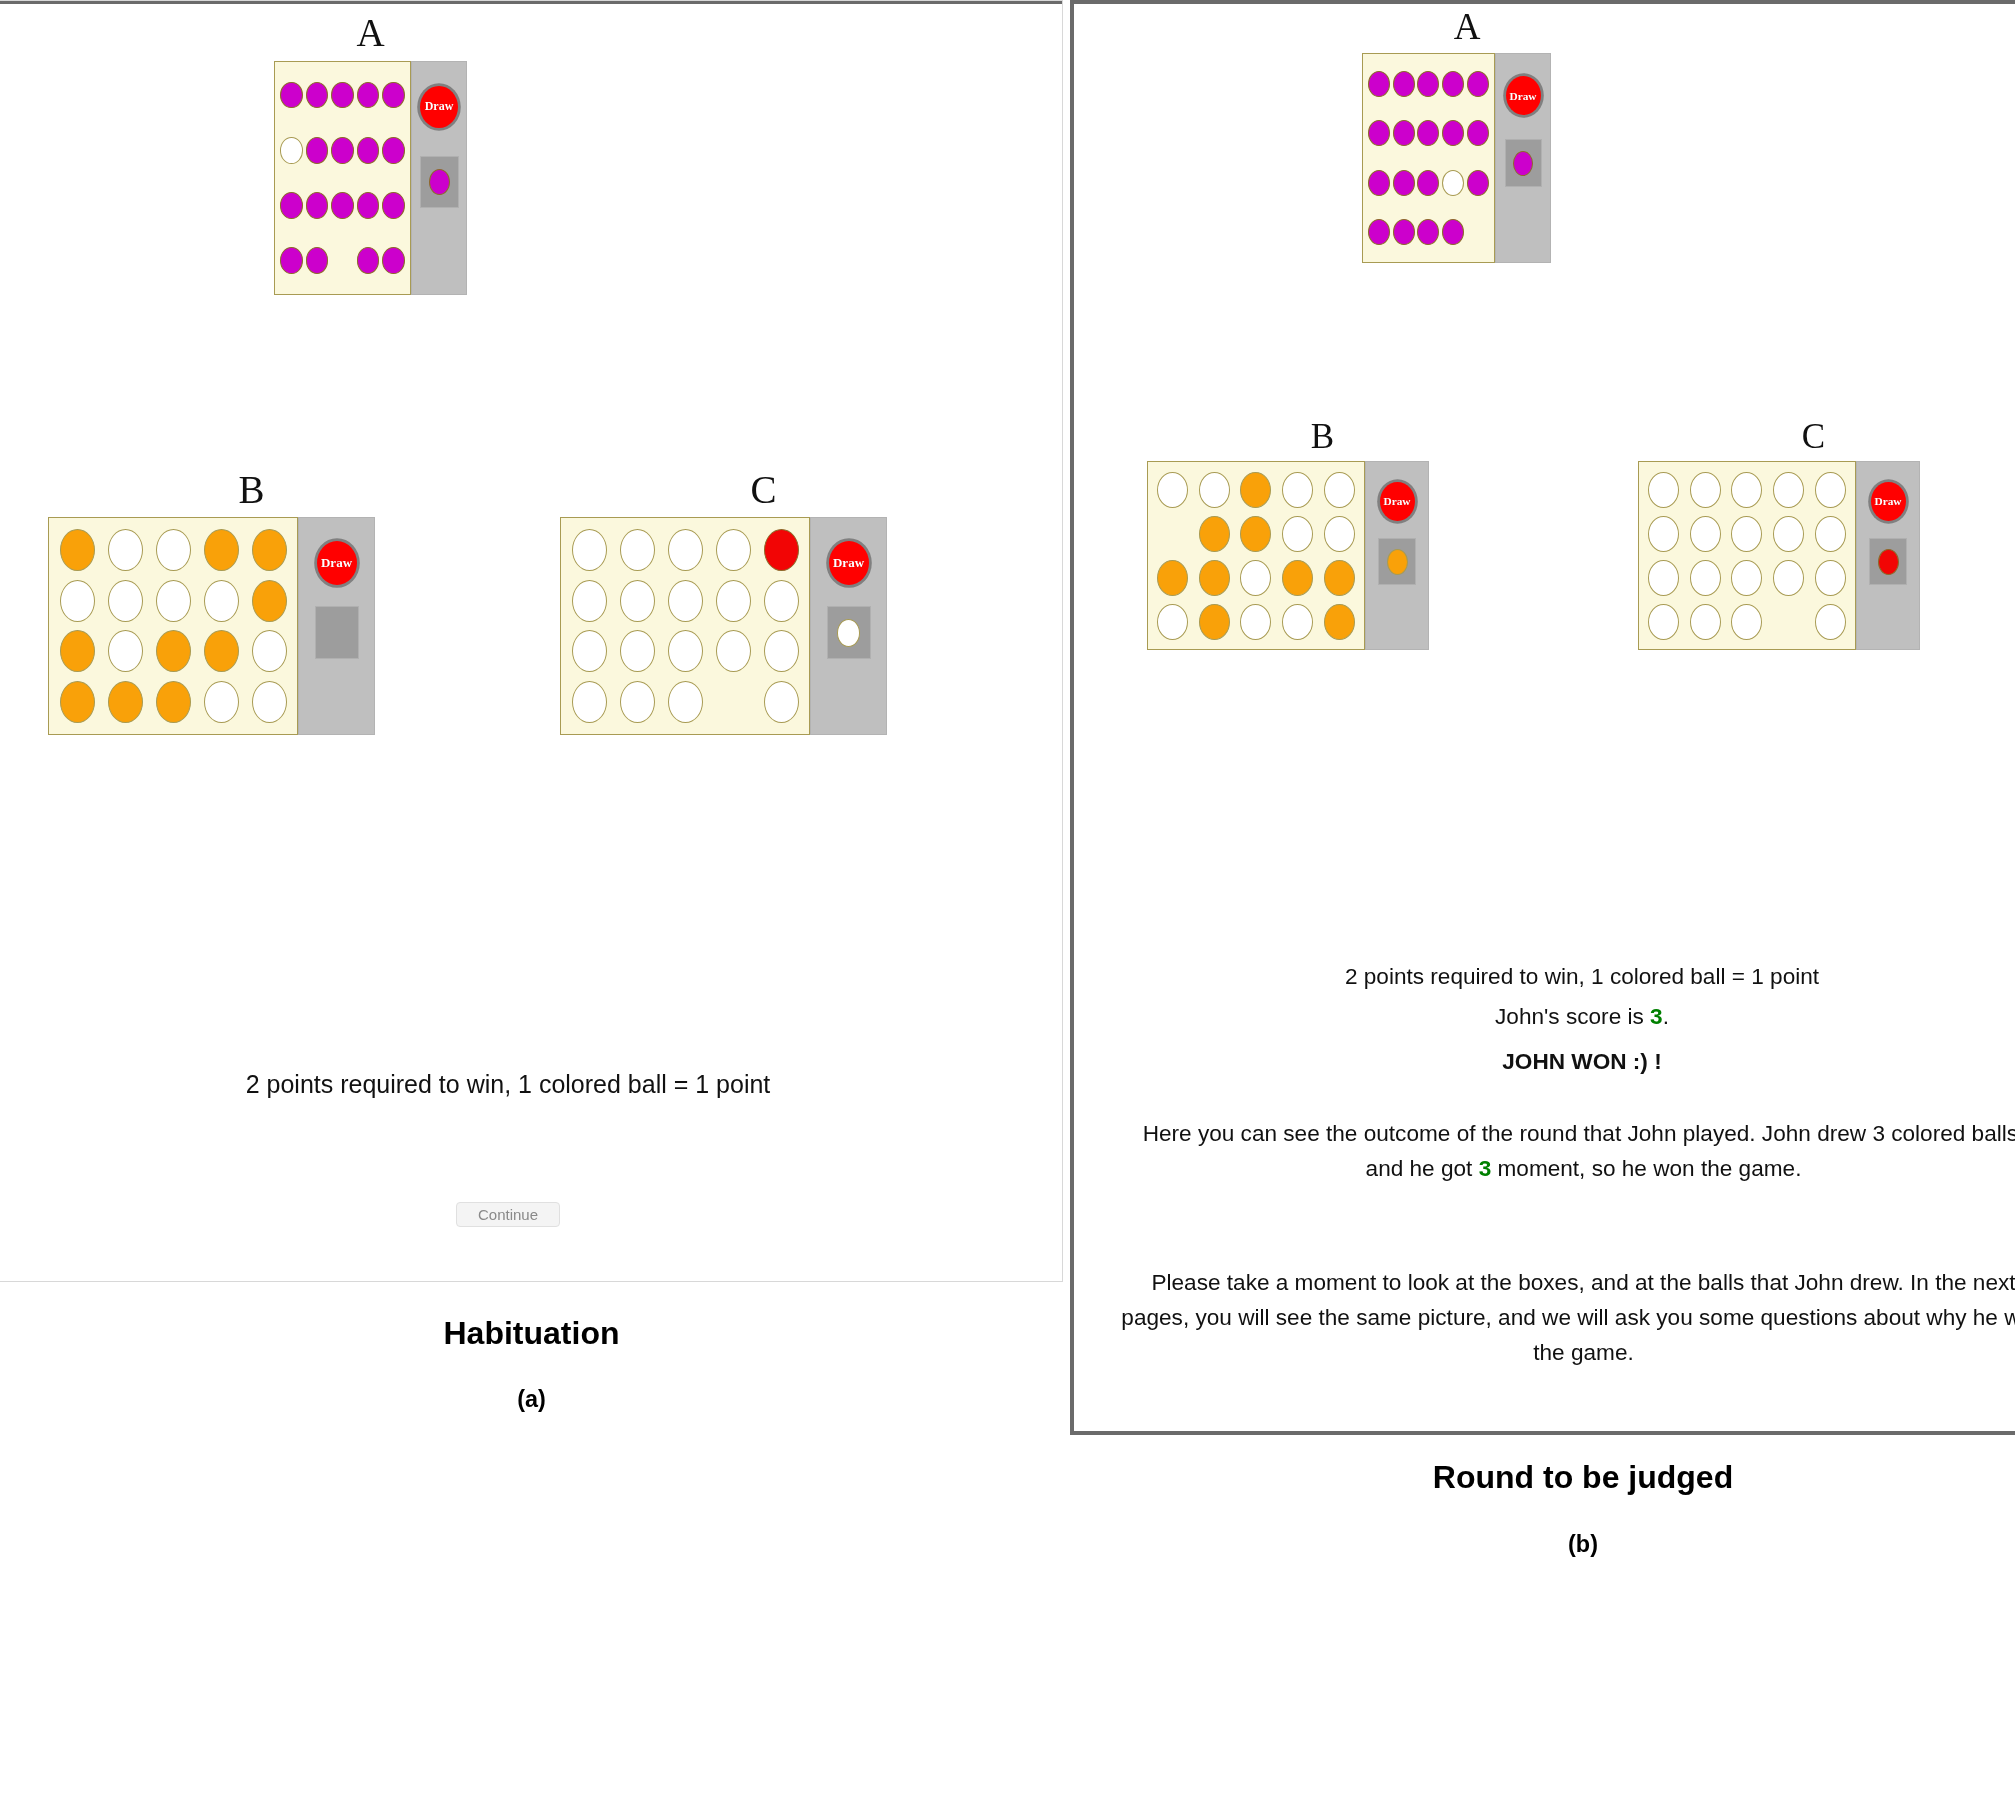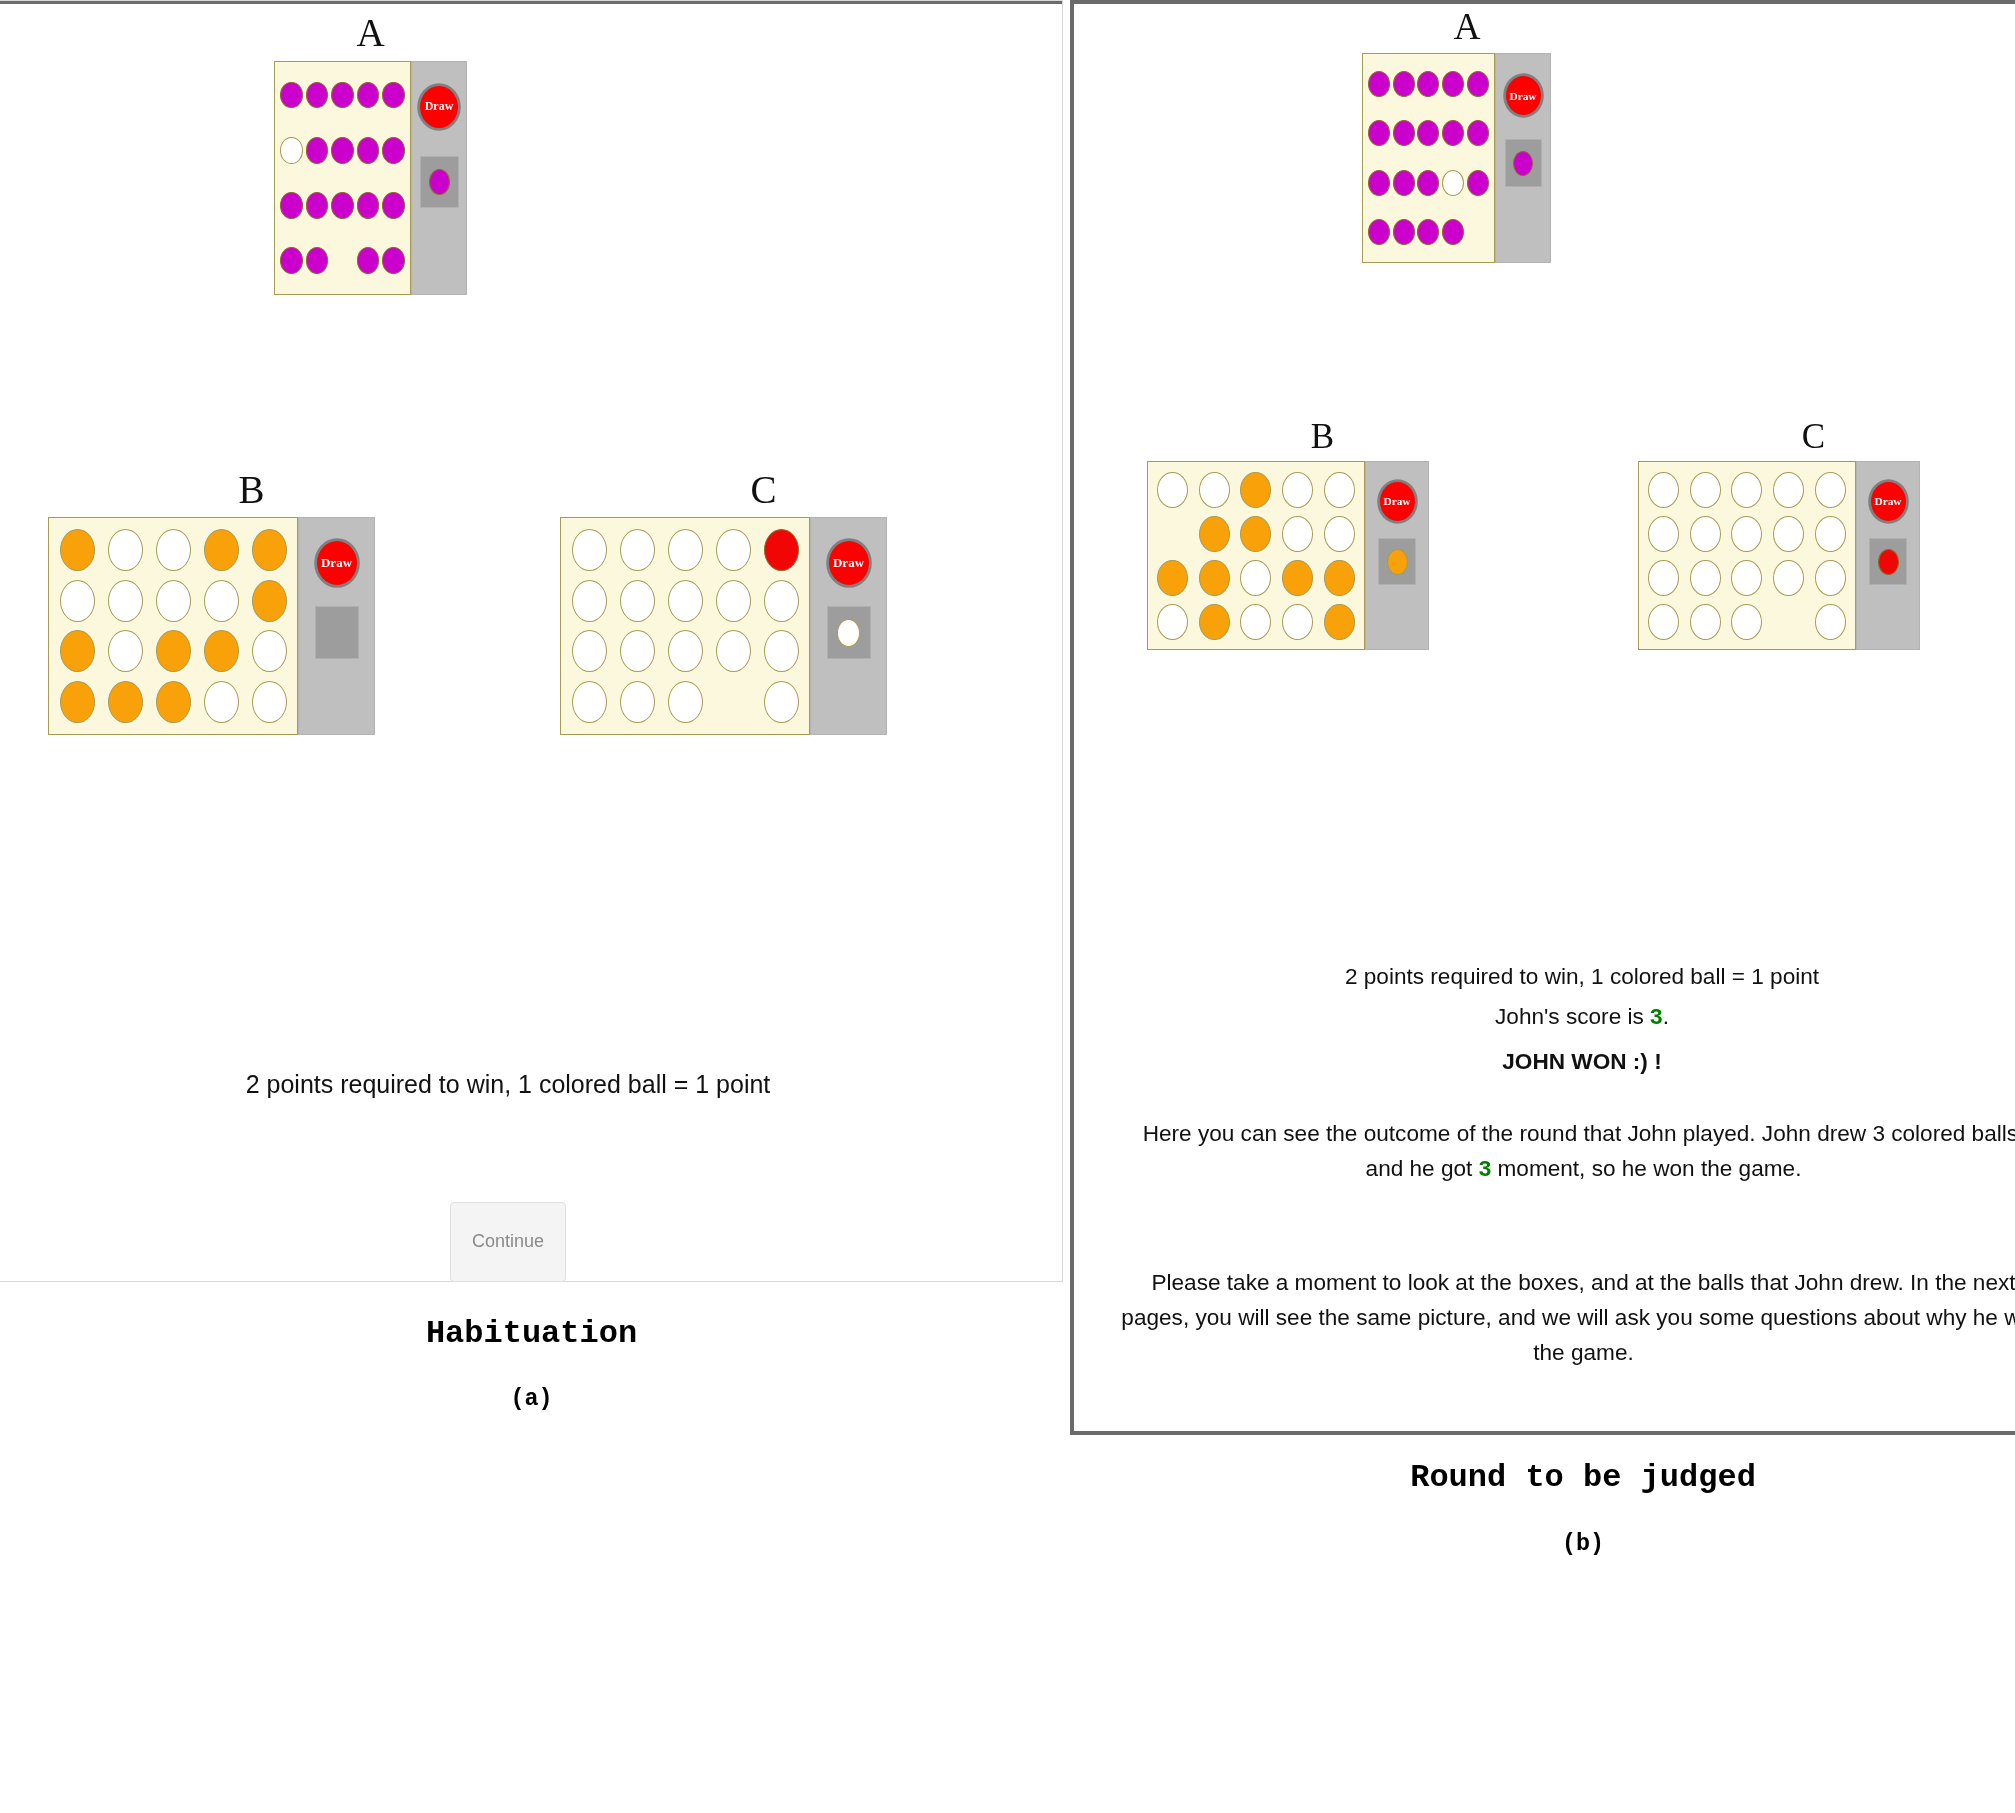--- a/index.html
+++ b/index.html
@@ -53,21 +53,21 @@
   .slotball.e{background:transparent;border:none;}
 
   
   .ptext{position:absolute;text-align:center;color:#111;line-height:1.55;}
   .bold{font-weight:bold;}
   .green{color:#008000;font-weight:bold;}
   .btn{
     display:inline-block;background:#f4f4f4;border:0.8px solid #e0e0e0;border-radius:4px;
     color:#8a8a8a;
   }
-  .caption{position:absolute;text-align:center;font-weight:bold;color:#000;font-family:Liberation Mono, monospace;}
+  .caption{position:absolute;text-align:center;font-weight:bold;color:#000;}
 
   .ellipse-svg{position:absolute;left:0;top:0;pointer-events:none;}
 </style>
 </head>
 <body>
 
 <div class="fig">
 
   <div class="panel" id="panel-a">
     <div class="topline"></div>
@@ -169,21 +169,21 @@
           <div class="drawbtn" style="width:40px;height:44px;font-size:13px;margin-top:23.4px;">Draw</div>
           <div class="slot" style="width:44px;height:53px;margin-top:21px;">
             <div class="slotball w" style="width:23.4px;height:28px;"></div>
           </div>
         </div>
       </div>
     </div>
 
     <div class="ptext" style="left:0;top:1064px;width:1016px;font-size:25px;">2 points required to win, 1 colored ball = 1 point</div>
     <div class="ptext" style="left:0;top:1201px;width:1016px;">
-      <span class="btn" style="font-size:18px;padding:25px 21px;text-align:right;">Continue</span>
+      <span class="btn" style="font-size:15px;padding:0 21px;text-align:right;">Continue</span>
     </div>
   </div>
 
   <div class="caption" style="left:0px;top:1315px;width:1063px;font-size:32px;">Habituation</div>
   <div class="caption" style="left:0px;top:1386px;width:1063px;font-size:23.4px;">(a)</div>
 
   <div class="panel" id="panel-b">
 
     <div class="boxwrap" style="left:288px;top:4px;width:210px;">
       <div class="boxlabel" style="font-size:37px;margin-bottom:8px;">A</div>

